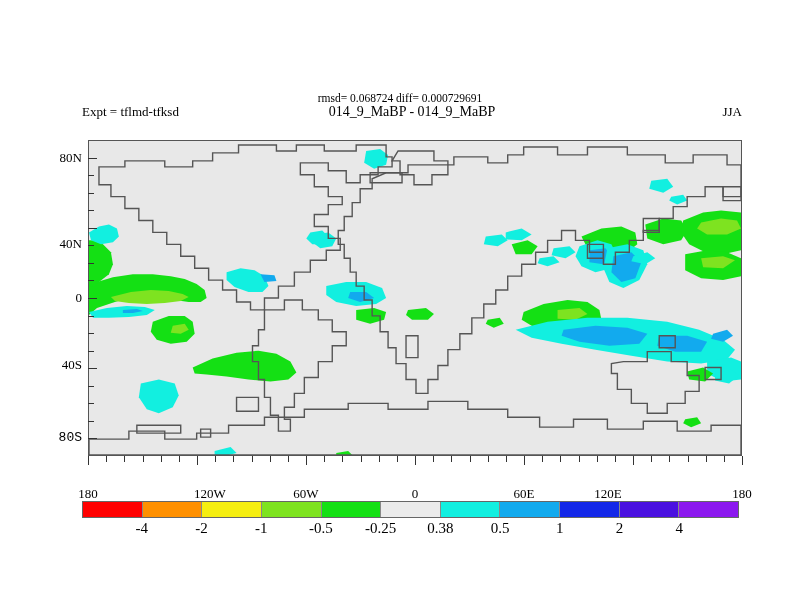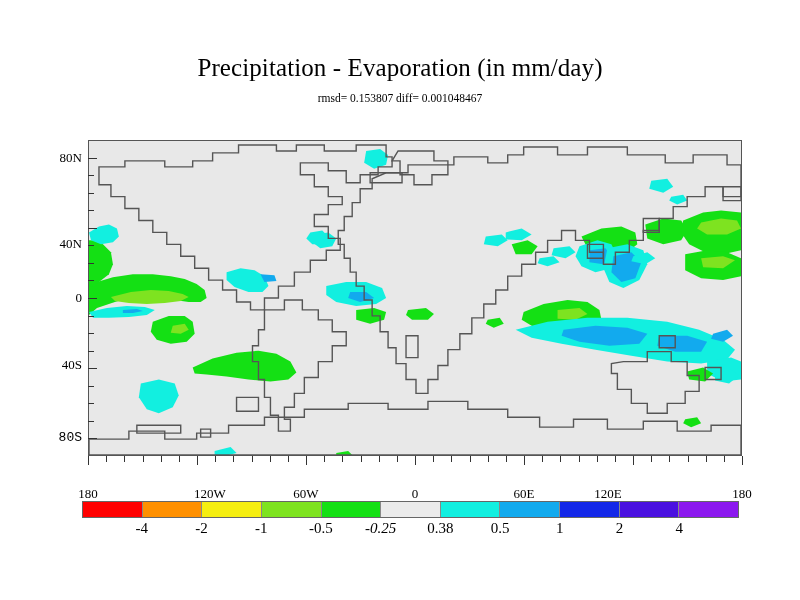--- a/index.html
+++ b/index.html
@@ -150,23 +150,27 @@
     text-align: center;
     font-size: 15px;
     white-space: nowrap;
   }
 </style>
 </head>
 <body>
 
 <div id="figure">
 
-  <div id="main-title">Precipitation - Evaporation (in mm/day)</div>
-  <div id="rmsd-line">rmsd= 0.153807 diff= 0.001048467</div>
-
+  <div id="rmsd-line">rmsd= 0.068724 diff= 0.000729691</div>
+
+  <div id="subtitle-row">
+    <div id="expt-label">Expt = tflmd-tfksd</div>
+    <div id="case-label">014_9_MaBP - 014_9_MaBP</div>
+    <div id="season-label">JJA</div>
+  </div>
 
   <div id="plot-area">
     <svg id="map-svg" viewBox="0 0 654 316" preserveAspectRatio="none">
       <g>
 
         <path d="M0,175 L8,168 L26,162 L40,158 L56,156 L72,157 L86,160 L100,162 L112,162 L118,158
                  L116,150 L108,144 L96,139 L82,136 L64,134 L44,134 L24,137 L8,142 L0,146 Z" fill="#14e014"></path>
         <path d="M22,157 L42,152 L62,150 L80,151 L94,154 L100,157 L92,161 L76,163 L58,164 L40,163 L26,161 Z" fill="#7ee320"></path>
         <path d="M0,148 L10,142 L20,134 L24,124 L22,112 L14,104 L4,100 L0,100 Z" fill="#14e014"></path>
         <path d="M0,92 L10,86 L20,84 L28,88 L30,96 L24,102 L12,104 L2,100 Z" fill="#12efe0"></path>
@@ -396,21 +400,21 @@
       <div class="cb-band" title="0.5 to 1" style="background: rgb(18, 170, 238);"></div>
       <div class="cb-band" title="1 to 2" style="background: rgb(19, 39, 232);"></div>
       <div class="cb-band" title="2 to 4" style="background: rgb(74, 16, 224);"></div>
       <div class="cb-band" title="&gt; 4" style="background: rgb(140, 24, 239);"></div>
     </div>
   <div id="colorbar-labels">
       <div class="cb-label" style="left: 9.09091%;">-4</div>
       <div class="cb-label" style="left: 18.1818%;">-2</div>
       <div class="cb-label" style="left: 27.2727%;">-1</div>
       <div class="cb-label" style="left: 36.3636%;">-0.5</div>
-      <div class="cb-label" style="left: 45.4545%; font-style: italic;">-0.25</div>
+      <div class="cb-label" style="left: 45.4545%;">-0.25</div>
       <div class="cb-label" style="left: 54.5455%;">0.38</div>
       <div class="cb-label" style="left: 63.6364%;">0.5</div>
       <div class="cb-label" style="left: 72.7273%;">1</div>
       <div class="cb-label" style="left: 81.8182%;">2</div>
       <div class="cb-label" style="left: 90.9091%;">4</div>
     </div>
 
 </div>
 
 </body></html>

